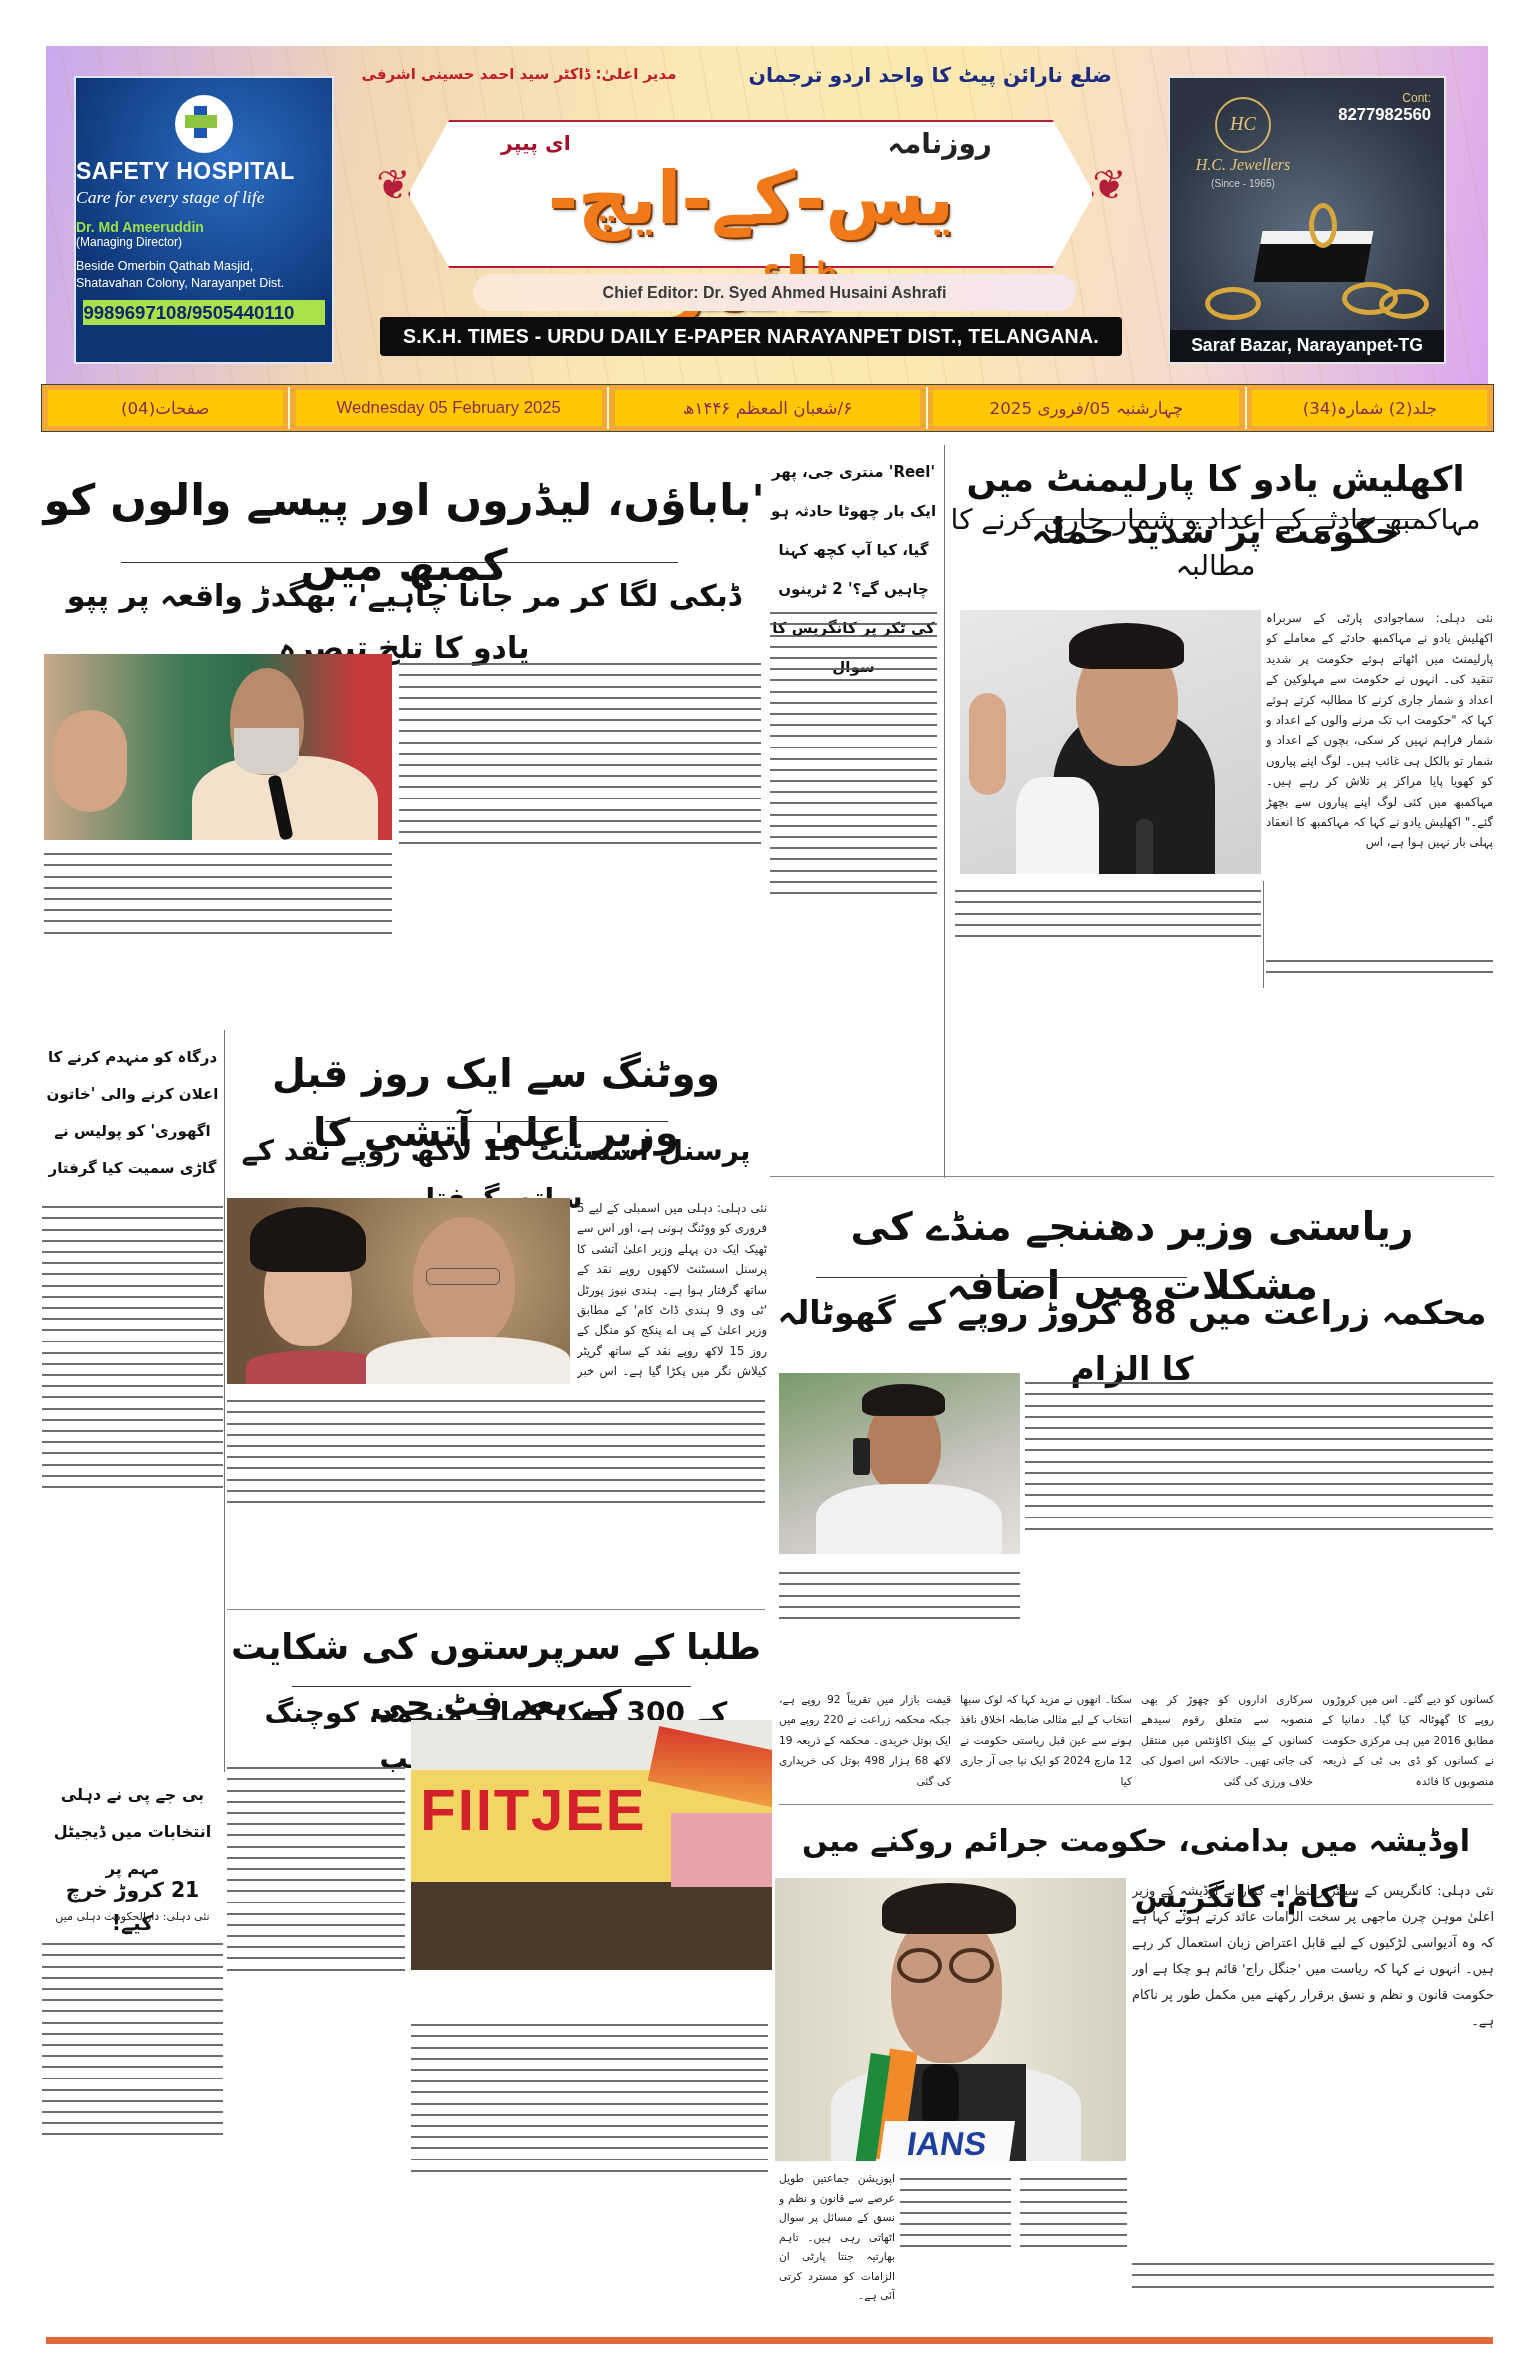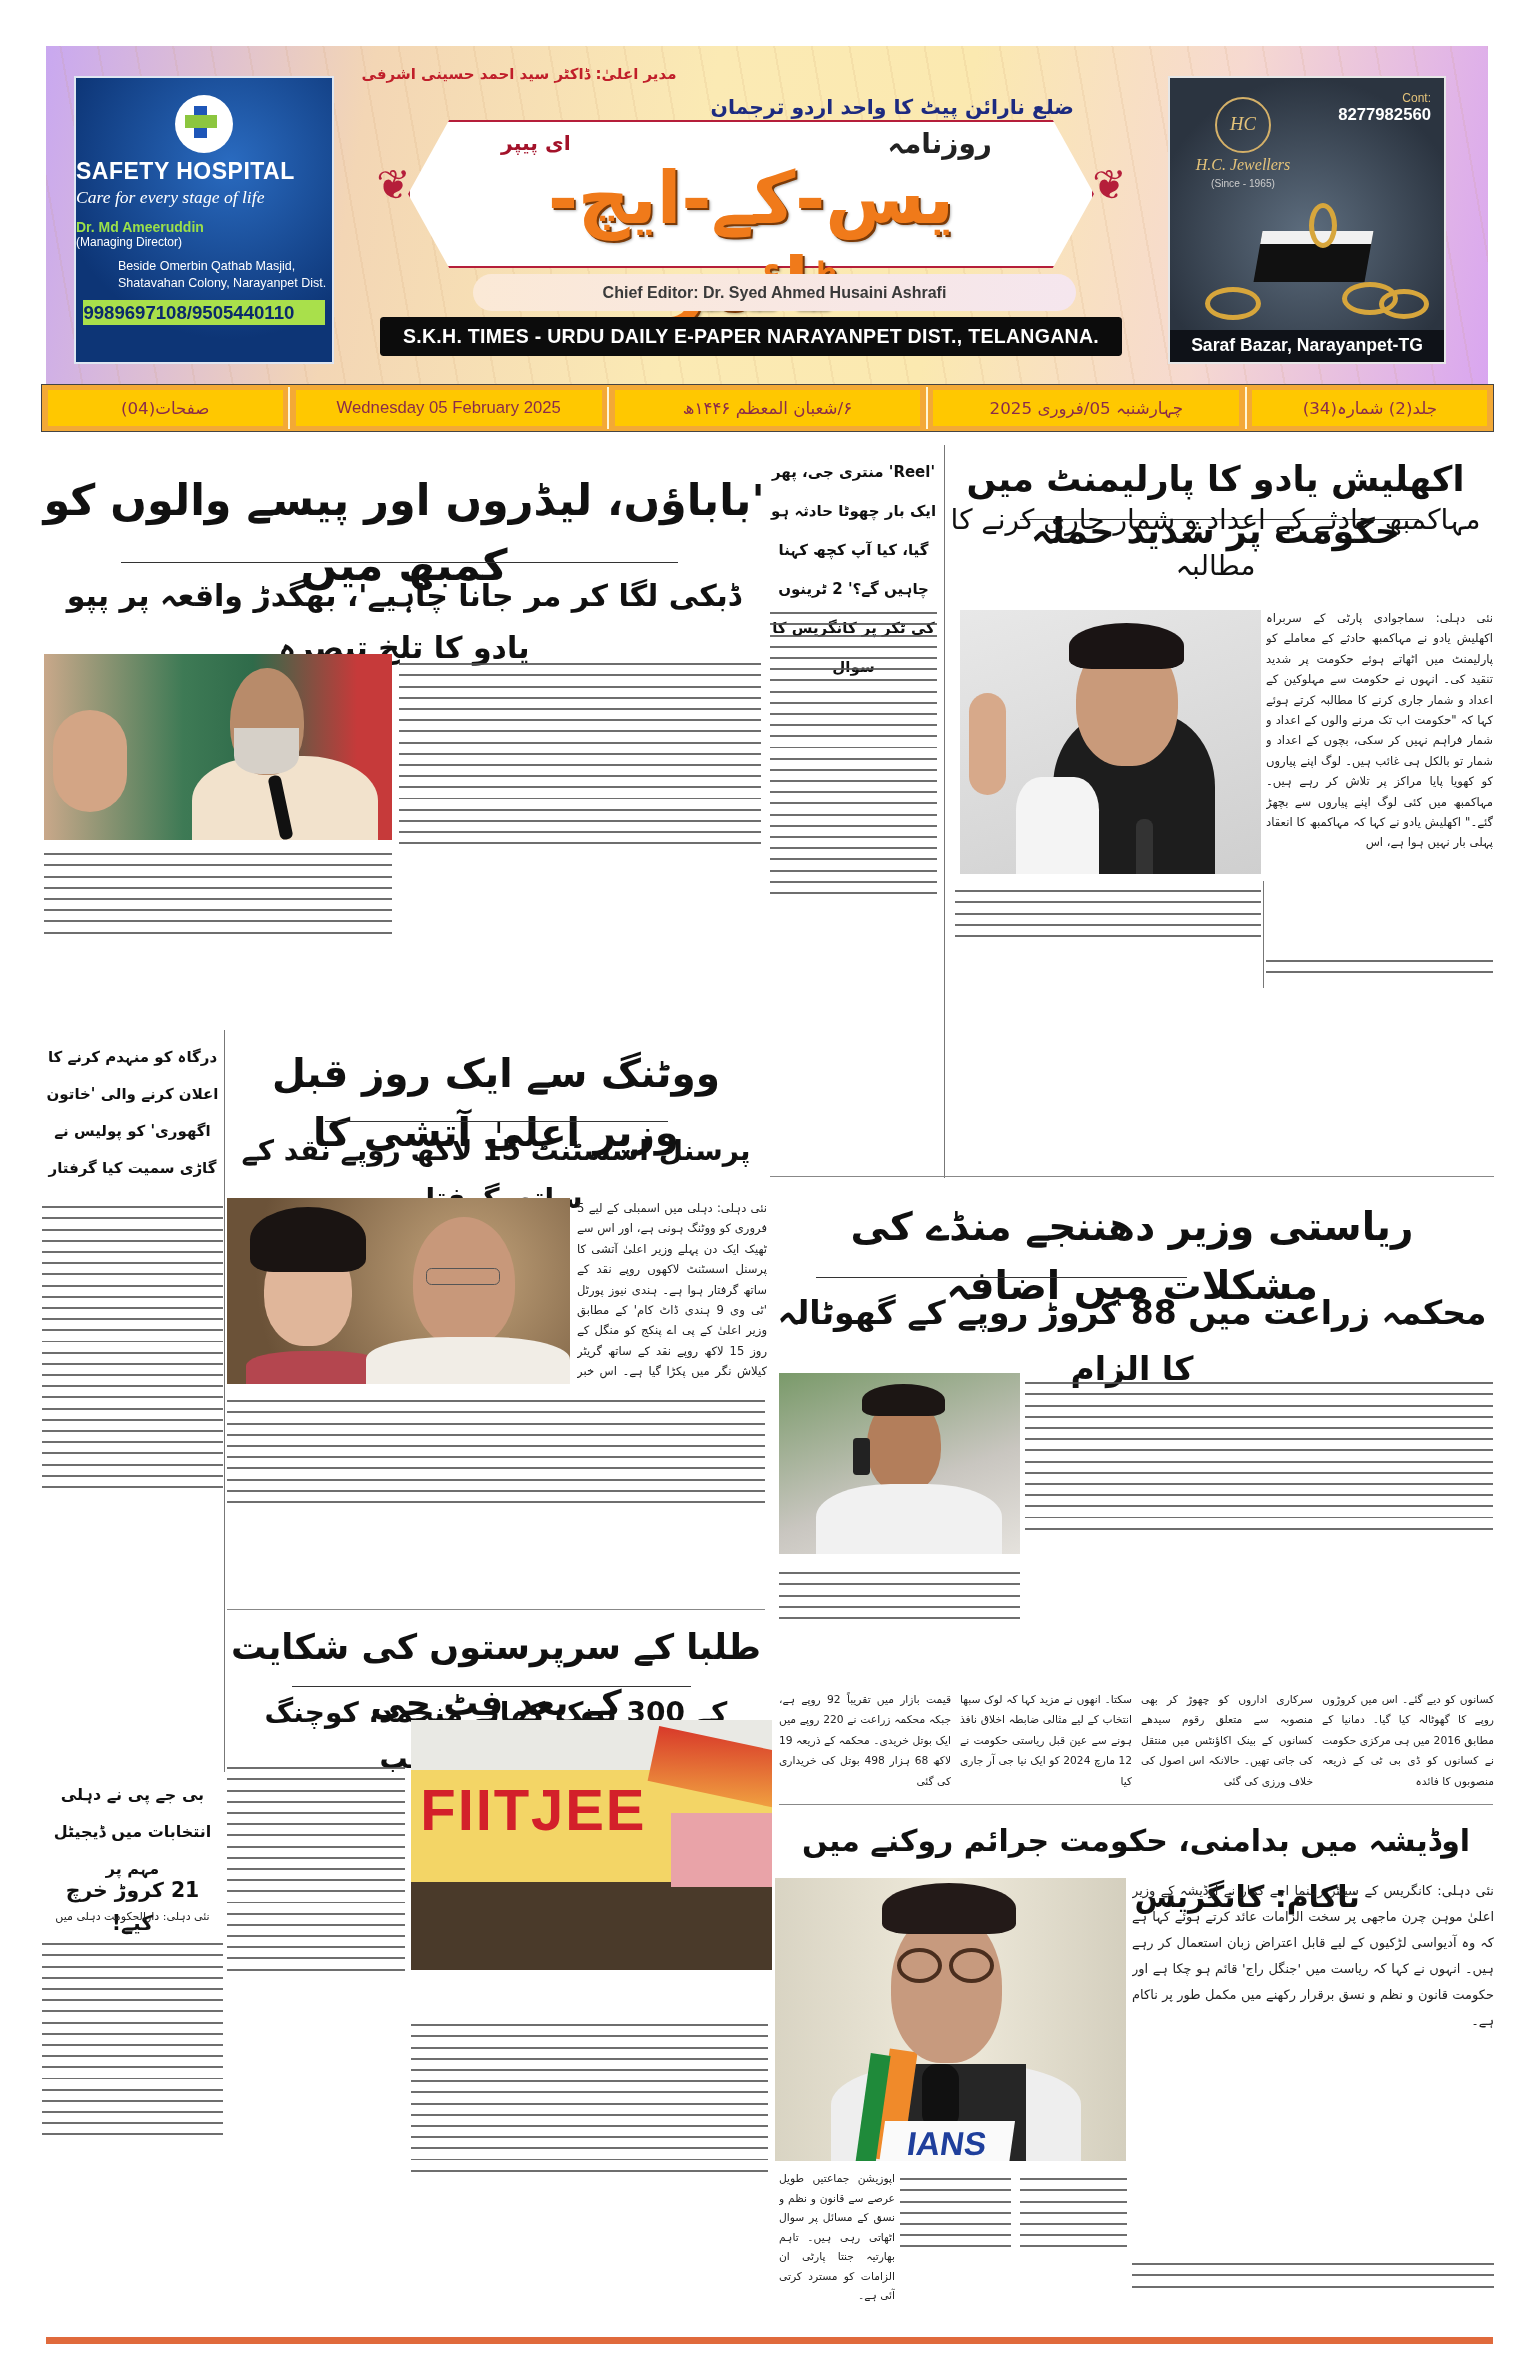--- a/index.html
+++ b/index.html
@@ -24,21 +24,21 @@
   .ad-left .logo {
     width: 58px; height: 58px; border-radius: 50%; background: #fff; margin: 16.7px auto 5.6px;
     position: relative;
   }
   .ad-left .logo::before { content: ""; position: absolute; left: 18.6px; top: 11px; width: 13px; height: 32px; background: #1e56b8; }
   .ad-left .logo::after { content: ""; position: absolute; left: 10.2px; top: 20.4px; width: 32px; height: 13px; background: #8cc63f; }
   .ad-left .name { font-family: "Liberation Sans", sans-serif; font-weight: bold; font-size: 23px; letter-spacing: 0.5px; }
   .ad-left .tag { font-family: "Liberation Serif", serif; font-style: italic; font-size: 17.6px; margin-top: 1.9px; }
   .ad-left .doc { color: #9be04a; font-weight: bold; font-size: 14px; margin-top: 11px; font-family: "Liberation Sans", sans-serif; }
   .ad-left .role { font-size: 12px; font-family: "Liberation Sans", sans-serif; }
-  .ad-left .addr { font-size: 12.5px; margin-top: 9.3px; line-height: 1.35; font-family: "Liberation Sans", sans-serif; margin-left: 42px; }
+  .ad-left .addr { font-size: 12.5px; margin-top: 9.3px; line-height: 1.35; font-family: "Liberation Sans", sans-serif; }
   .ad-left .phone {
     margin: 7.4px 7.4px 0; background: #a9e04b; color: #0a2a6b; font-weight: bold; font-size: 18.6px;
     font-family: "Liberation Sans", sans-serif; padding: 1.9px 0;
   }
 
   .ad-right {
     position: absolute; left: 1122px; top: 30px; width: 278px; height: 288px;
     background: radial-gradient(circle at 50% 55%, #5d6d7e, #2b3440 75%);
     border: 2.8px solid #e6e6e6; color: #fff;
   }
@@ -46,21 +46,21 @@
   .ad-right .cont .lbl { color: #e4c37a; font-size: 12px; }
   .ad-right .cont .num { font-weight: bold; font-size: 16.7px; }
   .ad-right .brand { position: absolute; left: 15px; top: 18.6px; width: 116px; text-align: center; color: #e4c37a; }
   .ad-right .brand .ring { width: 56px; height: 56px; border: 2.8px double #d4b068; border-radius: 50%; margin: 0 auto 3.7px; font-family: "Liberation Serif", serif; font-style: italic; line-height: 50px; font-size: 18.6px; }
   .ad-right .brand .bn { font-family: "Liberation Serif", serif; font-style: italic; font-size: 16px; }
   .ad-right .brand .since { font-size: 10.2px; color: #ccc; margin-top: 3.7px; font-family: "Liberation Sans", sans-serif; }
   .ad-right .box { position: absolute; left: 88px; top: 153px; width: 111px; height: 51px; background: #111; border-top: 13px solid #f1f1f1; transform: skewX(-10deg); }
   .ad-right .ringg { position: absolute; border: 5.6px solid #d7a63c; border-radius: 50%; }
   .ad-right .foot { position: absolute; left: 0; right: 0; bottom: 0; background: #0f1218; text-align: center; font-family: "Liberation Sans", sans-serif; font-weight: bold; font-size: 17.6px; padding: 5.6px 0; }
 
-  .tagline-urdu { position: absolute; left: 611px; top: 16.7px; width: 417px; text-align: right; direction: rtl; font-family: "DejaVu Sans", sans-serif; color: #1c2a80; font-size: 20.4px; font-weight: bold; margin-top: 32px; }
+  .tagline-urdu { position: absolute; left: 649px; top: 16.7px; width: 417px; text-align: right; direction: rtl; font-family: "DejaVu Sans", sans-serif; color: #1c2a80; font-size: 20.4px; font-weight: bold; }
   .editor-urdu { position: absolute; left: 306px; top: 18.6px; width: 334px; text-align: center; direction: rtl; color: #c01f2a; font-size: 15px; font-weight: bold; }
   .title-frame {
     position: absolute; left: 362px; top: 74px; width: 686px; height: 148px; background: #fff;
     border: 2.8px solid #b51e3a; clip-path: polygon(6% 0, 94% 0, 100% 50%, 94% 100%, 6% 100%, 0 50%);
   }
   .title-frame-inner { position: absolute; left: 362px; top: 74px; width: 686px; height: 148px; }
   .title-roz { position: absolute; right: 102px; top: 7.4px; font-size: 28px; font-weight: bold; color: #222; direction: rtl; }
   .title-epaper { position: absolute; left: 93px; top: 11px; font-size: 20.4px; color: #a3122a; font-weight: bold; direction: rtl; }
   .title-main {
     position: absolute; left: 56px; right: 56px; top: 35px; text-align: center; direction: rtl;

